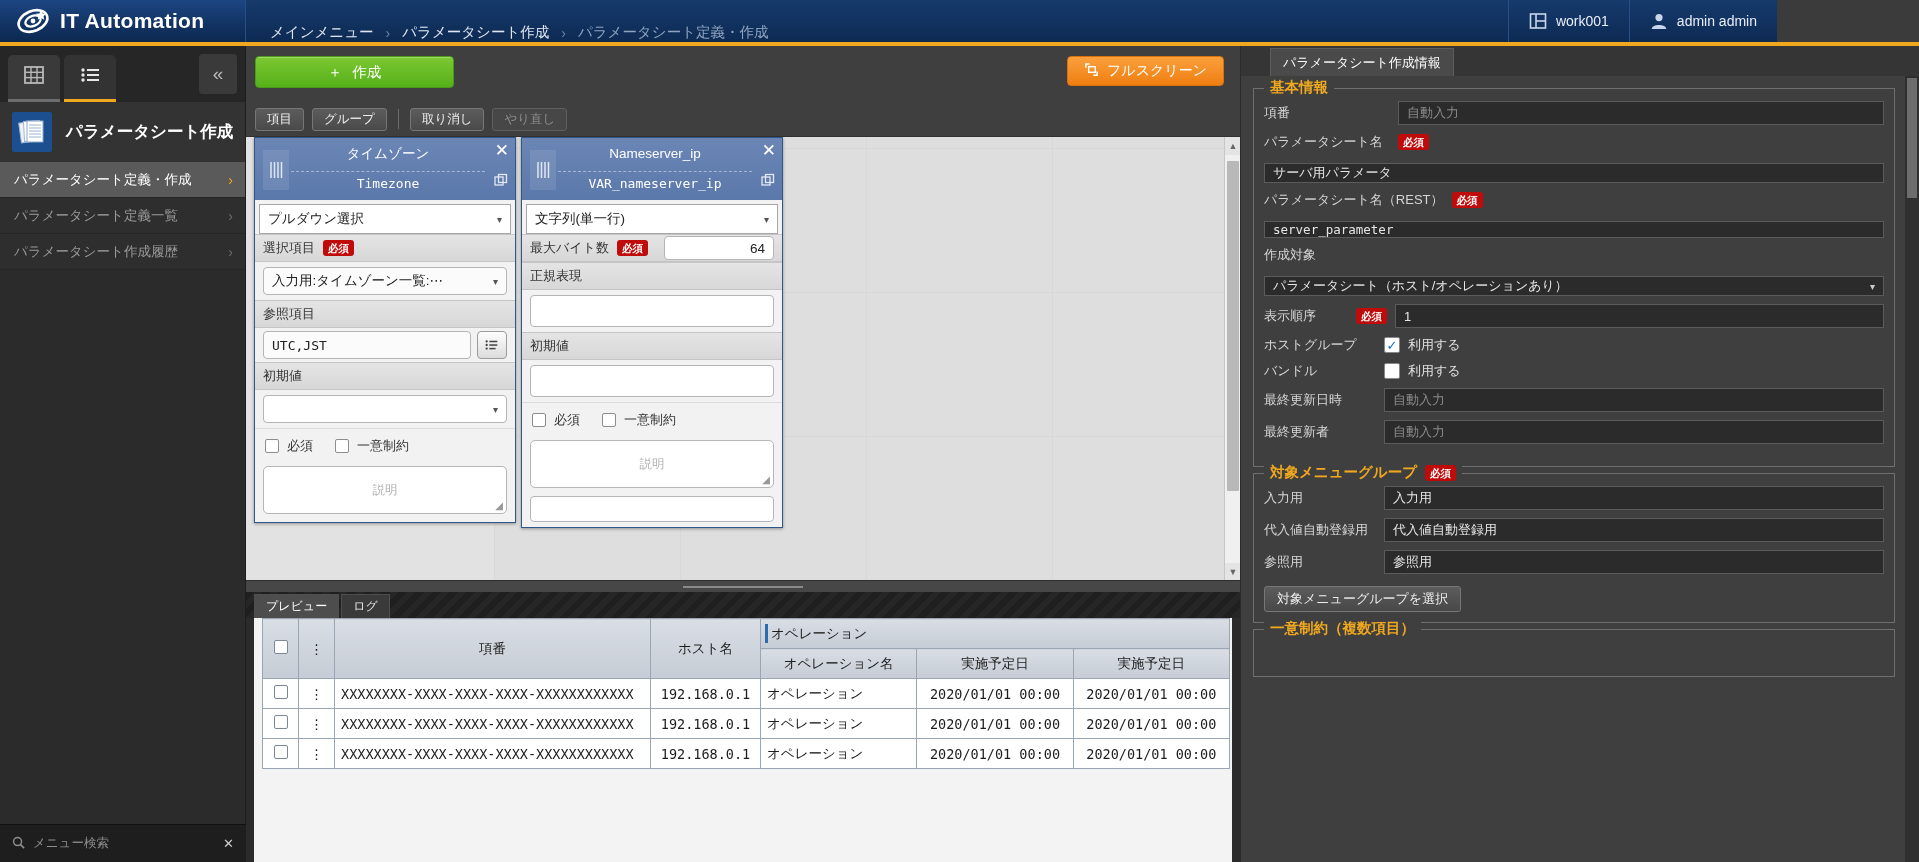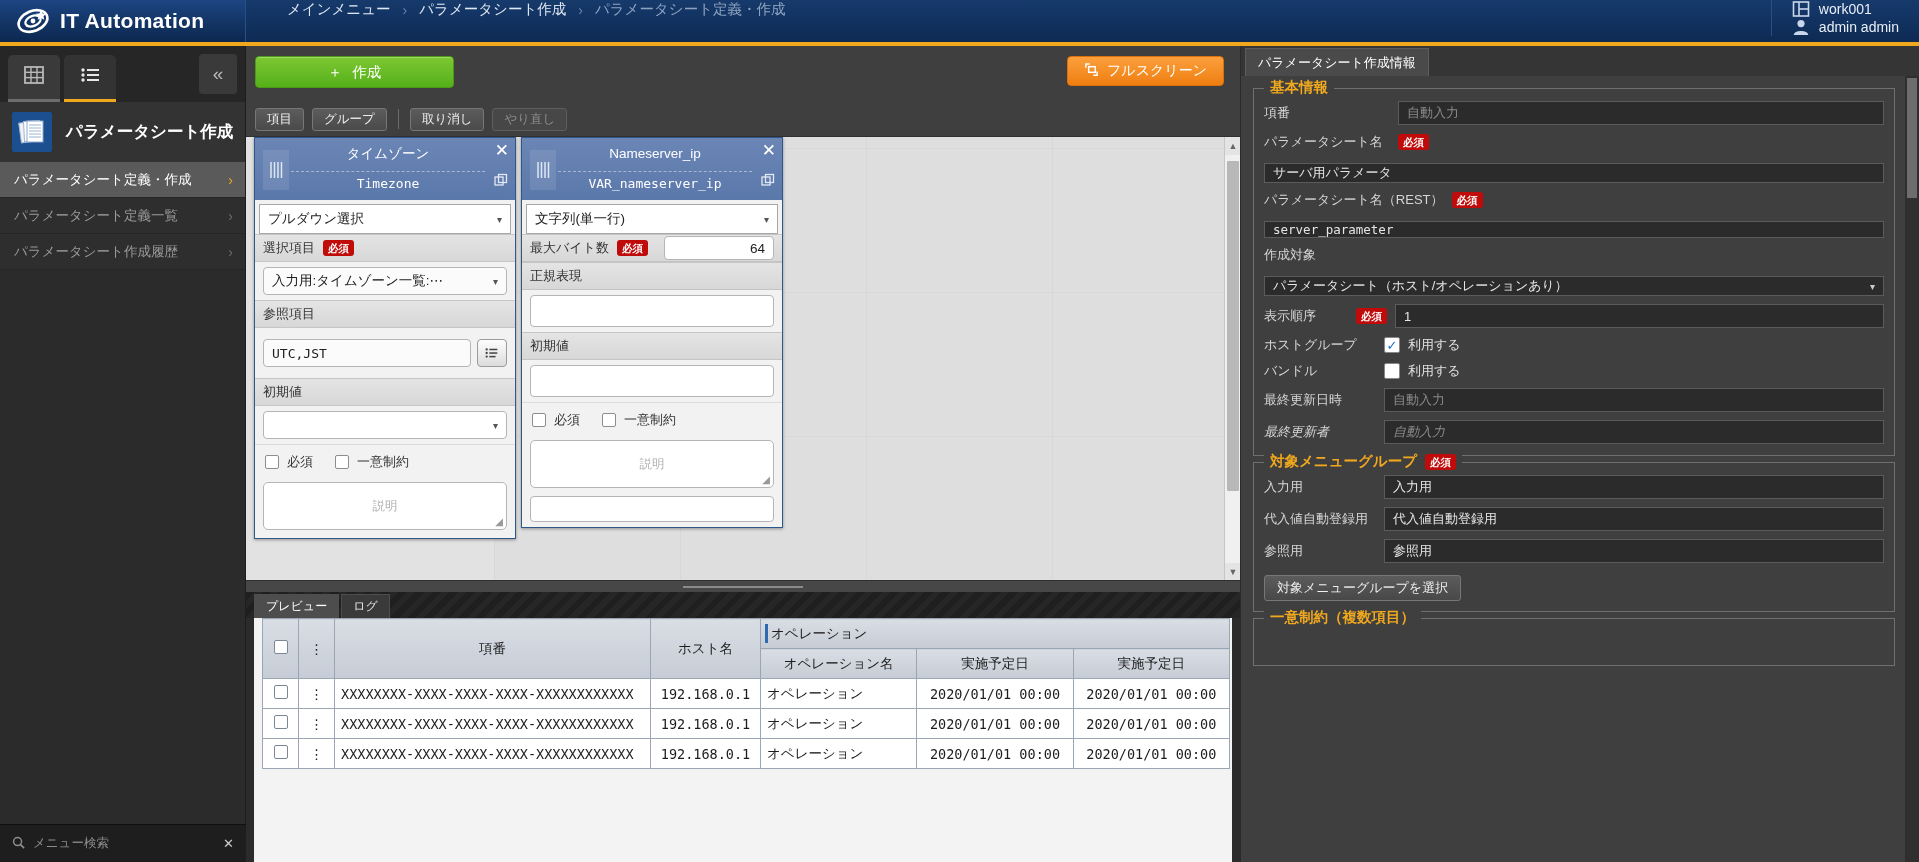--- a/index.html
+++ b/index.html
@@ -5,37 +5,37 @@
   * { box-sizing: border-box; margin: 0; padding: 0; }
   html, body {
     width: 1919px; height: 862px;
     font-family: "Liberation Sans", "DejaVu Sans", sans-serif;
     background: #3b3b3b; overflow: hidden;
   }
   body { position: relative; }
 
   
   .topbar {
-    position: absolute; top: 0; left: 0; width: 1919px; height: 42px;
+    position: absolute; top: 0; left: 0; width: 1777px; height: 42px;
     background: linear-gradient(180deg, #163a6b 0%, #123362 45%, #0d2a52 100%);
-    display: flex; align-items: flex-start; color: #fff; gap: 17px;
+    display: flex; align-items: flex-end; color: #fff;
   }
   .brand {
     width: 246px; height: 42px; display: flex; align-items: center; gap: 10px;
     padding-left: 16px;
     background: linear-gradient(180deg, #1c4582 0%, #123362 60%, #0c2850 100%);
     border-right: 1px solid #2a4f86;
   }
   .brand-logo { width: 34px; height: 32px; flex: 0 0 34px; }
   .brand-name { font-size: 21px; font-weight: bold; letter-spacing: .3px; color: #fff; }
   .breadcrumb { display: flex; align-items: center; gap: 12px; padding-left: 24px; flex: 1; }
   .bc-item { font-size: 14.5px; color: #dfe7f2; }
   .bc-item.dim { color: #8fa3c0; }
   .bc-sep { font-size: 14px; color: #6d85a8; }
-  .topbar-right { display: flex; align-items: stretch; height: 42px; flex-direction: column; }
+  .topbar-right { display: flex; align-items: stretch; height: 42px; }
   .tb-cell {
     display: flex; align-items: center; gap: 9px; padding: 0 20px;
     border-left: 1px solid #2a4f86; font-size: 14px; color: #e8eef7;
   }
   .icon-work { width: 18px; height: 18px; flex: 0 0 18px; }
   .icon-user { width: 18px; height: 18px; flex: 0 0 18px; }
   .orange-rule {
     position: absolute; top: 42px; left: 0; width: 1919px; height: 4px; background: #f0a81e;
   }
 
@@ -173,21 +173,21 @@
     border-radius: 3px; padding: 1px 5px; line-height: 14px;
   }
   .inp {
     margin: 5px 8px; height: 28px; background: #fbfbfb; border: 1px solid #b5b5b5;
     border-radius: 4px; display: flex; align-items: center; padding: 0 8px;
     font-size: 13.5px; color: #222;
   }
   .inp.mono { font-family: "DejaVu Sans Mono", monospace; font-size: 13px; }
   .inp.blank { background:#fff; }
   .inp.num { justify-content: flex-end; background:#fff; }
-  .inp-with-btn { display: flex; align-items: center; gap: 6px; margin: 11px 8px; }
+  .inp-with-btn { display: flex; align-items: center; gap: 6px; margin: 3px 8px; }
   .inp-with-btn .inp { margin: 0; flex: 1; }
   .sq-btn { width: 30px; height: 28px; border:1px solid #9c9c9c; border-radius:4px;
     background: linear-gradient(180deg,#fdfdfd,#dcdcdc); display:flex;align-items:center;justify-content:center; }
   .sel-arrow { font-size: 10px; color: #555; }
   .chk-row { height: 34px; display:flex; align-items:center; gap: 8px; padding: 0 10px;
     background:#f2f2f2; border-top:1px solid #dcdcdc; font-size:13px; color:#333; }
   .chkbox { width: 14px; height: 14px; border:1px solid #8d8d8d; background:#fff; border-radius:2px; }
   .ta {
     margin: 4px 8px 8px 8px; height: 48px; background:#fff; border:1px solid #b5b5b5;
     border-radius: 5px; position: relative; color:#b0b0b0; font-size:12.5px;
@@ -231,21 +231,21 @@
   .mono { font-family: "DejaVu Sans Mono", monospace; font-size: 13px; }
   .hchk { width:14px;height:14px;border:1px solid #7c8796;background:#fff;display:inline-block;border-radius:2px;}
 
   
   .right {
     position: absolute; top: 46px; left: 1240px; width: 679px; height: 816px;
     background: #3f3f3f; border-left: 1px solid #2b2b2b;
   }
   .rp-tabbar { height: 30px; background:#353535; display:flex; align-items:flex-end; padding-left:4px; }
   .rp-tab { height: 28px; padding: 0 12px; display:flex; align-items:center; font-size: 13px;
-    color:#fff; background:#4a4a4a; border:1px solid #5d5d5d; border-bottom:none; }
+    color:#fff; background:#4a4a4a; border:1px solid #5d5d5d; border-bottom:none;margin-left:25px; }
   .rp-inner { position:absolute; left:6px; top:32px; width: 654px; height: 778px; overflow:hidden; }
   .fieldset {
     border: 1px solid #6f6f6f; margin: 10px 6px 6px 6px; padding: 12px 10px 10px 10px;
     position: relative;
   }
   .legend {
     position: absolute; top: -11px; left: 10px; background: #3f3f3f; padding: 0 6px;
     color: #f0a81e; font-size: 14.5px; font-weight: bold; display:flex; align-items:center; gap:8px;
   }
   .frow { display: flex; align-items: center; margin-bottom: 8px; gap: 8px; }
@@ -673,21 +673,21 @@
           <span class="cbx"></span>
           <span class="cbx-label">利用する</span>
         </span>
       </div>
 
       <div class="frow">
         <span class="flabel">最終更新日時</span>
         <span class="fval ph">自動入力</span>
       </div>
 
-      <div class="frow" style="margin-bottom:1px;font-style:italic;">
+      <div class="frow" style="margin-bottom:12px;">
         <span class="flabel">最終更新者</span>
         <span class="fval ph">自動入力</span>
       </div>
     </div>
 
     <div class="fieldset fs-stack">
       <div class="legend">
         <span>対象メニューグループ</span>
         <span class="badge-req">必須</span>
       </div>

